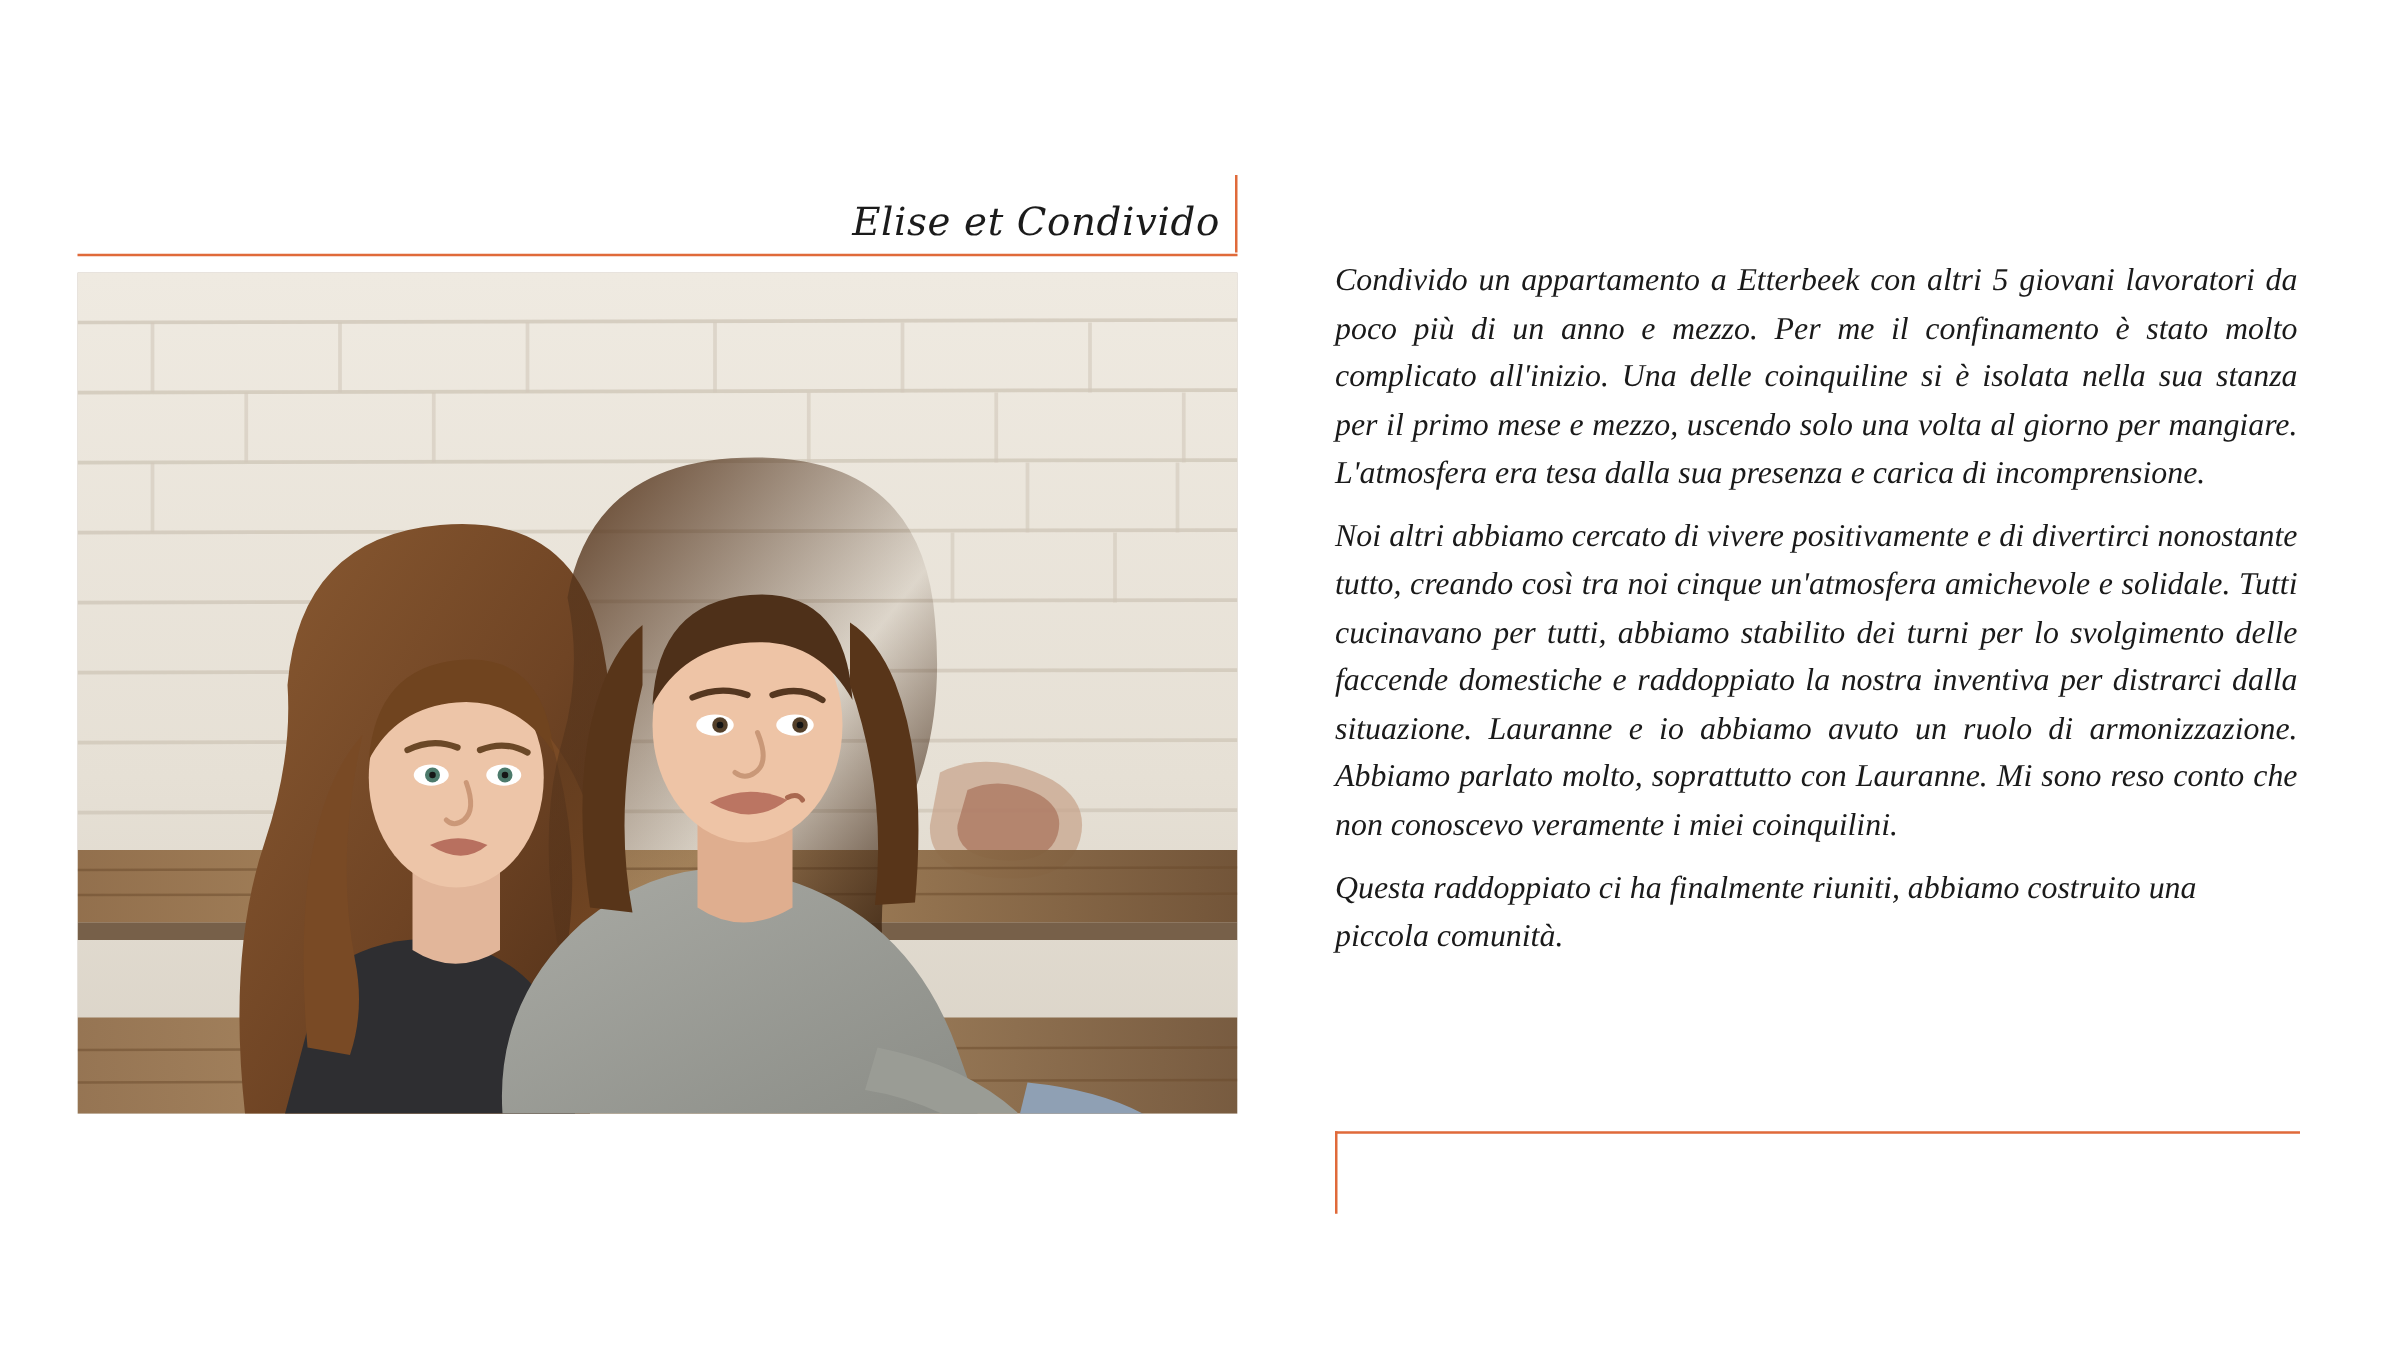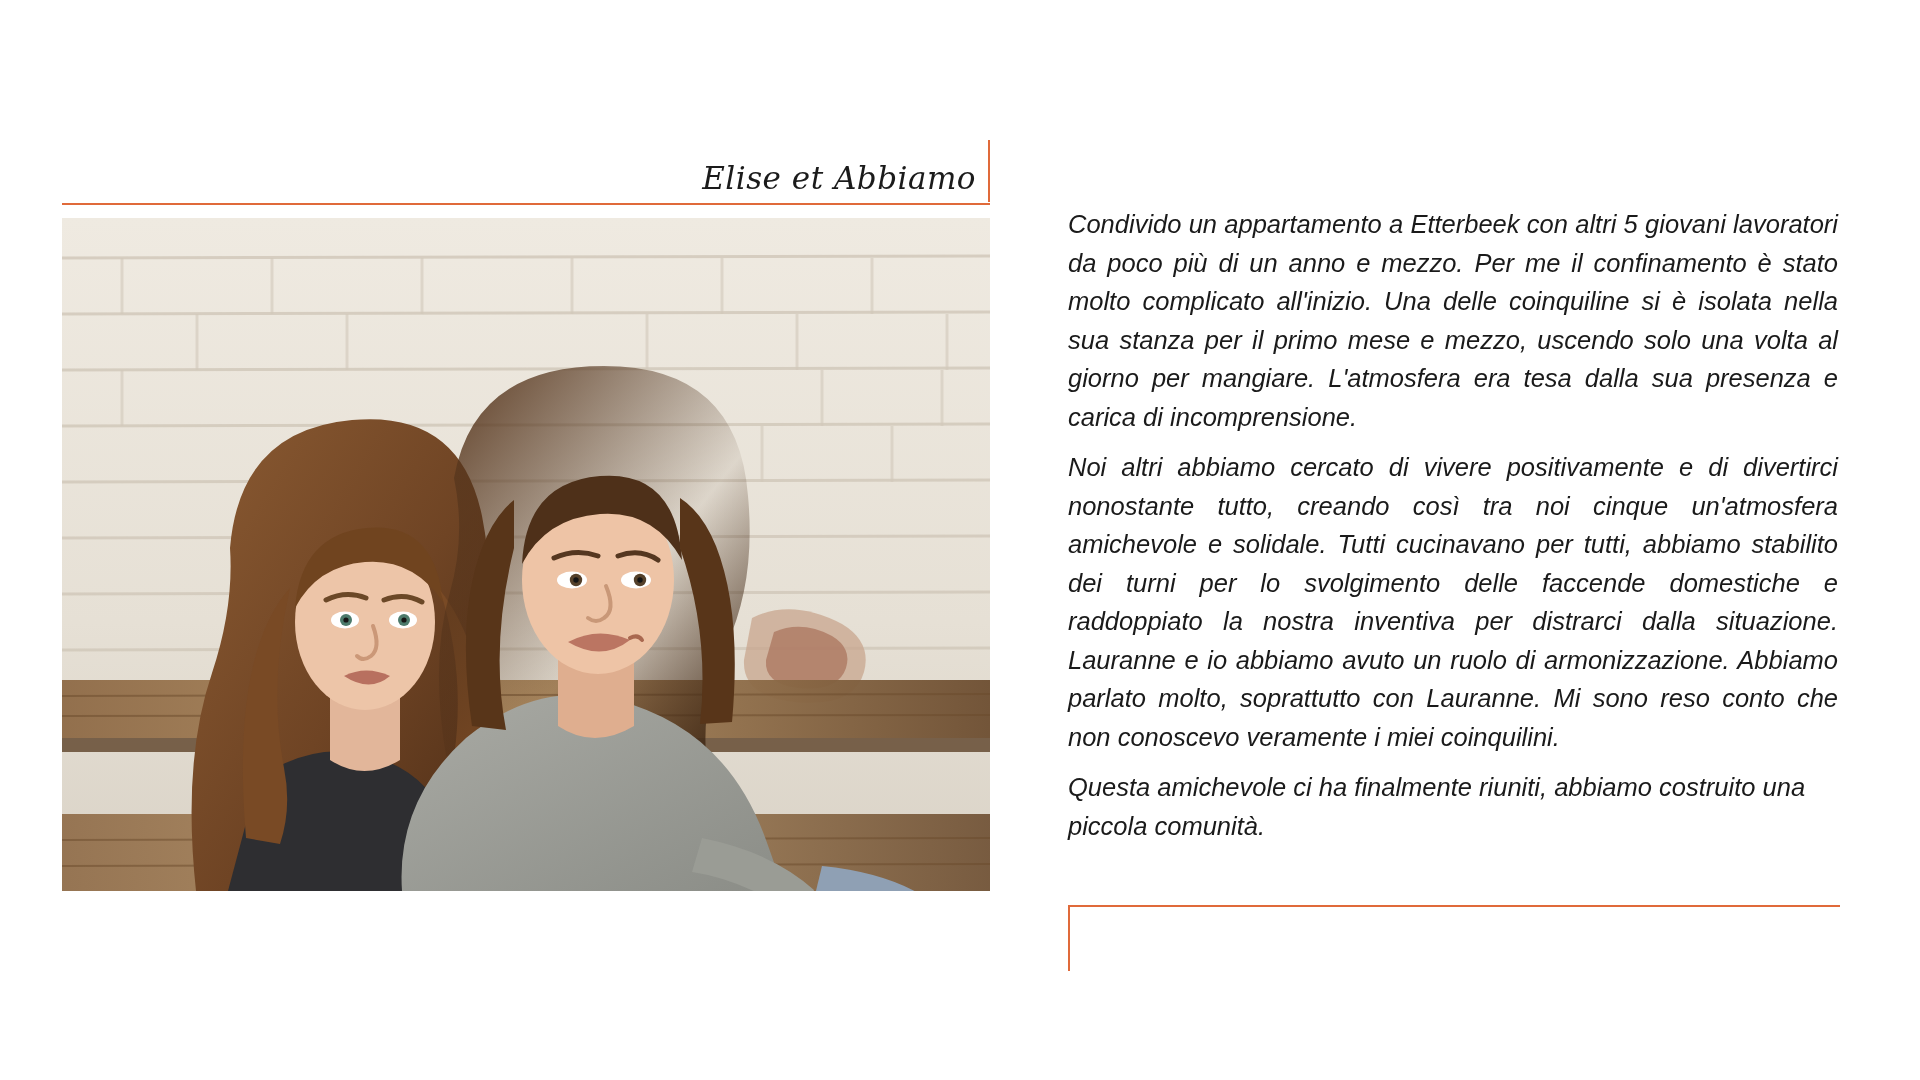--- a/index.html
+++ b/index.html
@@ -66,21 +66,21 @@
   .photo svg { display:block; width:100%; height:100%; }
 
   
   .text-col {
     position: absolute;
     left: 1068px;
     top: 205px;
     width: 770px;
   }
   .para {
-    font-family: Liberation Sans, sans-serif;
+    font-family: Liberation Serif, serif;
     font-style: italic;
     font-size: 25.5px;
     line-height: 38.5px;
     text-align: justify;
     color: #1a1a1a;
     margin: 0;
   }
   .para + .para { margin-top: 12px; }
   .para:last-child { text-align: left; }
 
@@ -94,21 +94,21 @@
     border-top: 2px solid #e06a3a;
     border-left: 2px solid #e06a3a;
   }
 </style>
 </head>
 <body>
 
 <div id="slide">
 
   <div class="title-block">
-    <div class="title-text">Elise et Abbiamo</div>
+    <div class="title-text">Elise et Condivido</div>
   </div>
   <div class="title-rule"></div>
 
   <div class="photo">
     <svg viewBox="0 0 928 673" preserveAspectRatio="xMidYMid slice">
       <defs>
         <linearGradient id="wall" x1="0" y1="0" x2="0" y2="1">
           <stop offset="0%" stop-color="#efeae1"></stop>
           <stop offset="60%" stop-color="#e6e0d5"></stop>
           <stop offset="100%" stop-color="#d9d2c6"></stop>
@@ -241,18 +241,18 @@
         <path d="M568 420 q8 -4 12 2" stroke="#a9684f" stroke-width="4" fill="none" stroke-linecap="round"></path>
       </g>
 
       <rect x="0" y="0" width="928" height="673" fill="none"></rect>
     </svg>
   </div>
 
   <div class="text-col">
     <p class="para">Condivido un appartamento a Etterbeek con altri 5 giovani lavoratori da poco più di un anno e mezzo. Per me il confinamento è stato molto complicato all'inizio. Una delle coinquiline si è isolata nella sua stanza per il primo mese e mezzo, uscendo solo una volta al giorno per mangiare. L'atmosfera era tesa dalla sua presenza e carica di incomprensione.</p>
     <p class="para">Noi altri abbiamo cercato di vivere positivamente e di divertirci nonostante tutto, creando così tra noi cinque un'atmosfera amichevole e solidale. Tutti cucinavano per tutti, abbiamo stabilito dei turni per lo svolgimento delle faccende domestiche e raddoppiato la nostra inventiva per distrarci dalla situazione. Lauranne e io abbiamo avuto un ruolo di armonizzazione. Abbiamo parlato molto, soprattutto con Lauranne. Mi sono reso conto che non conoscevo veramente i miei coinquilini.</p>
-    <p class="para">Questa amichevole ci ha finalmente riuniti, abbiamo costruito una piccola comunità.</p>
+    <p class="para">Questa raddoppiato ci ha finalmente riuniti, abbiamo costruito una piccola comunità.</p>
   </div>
 
   <div class="bottom-box"></div>
 
 </div>
 
 </body></html>

